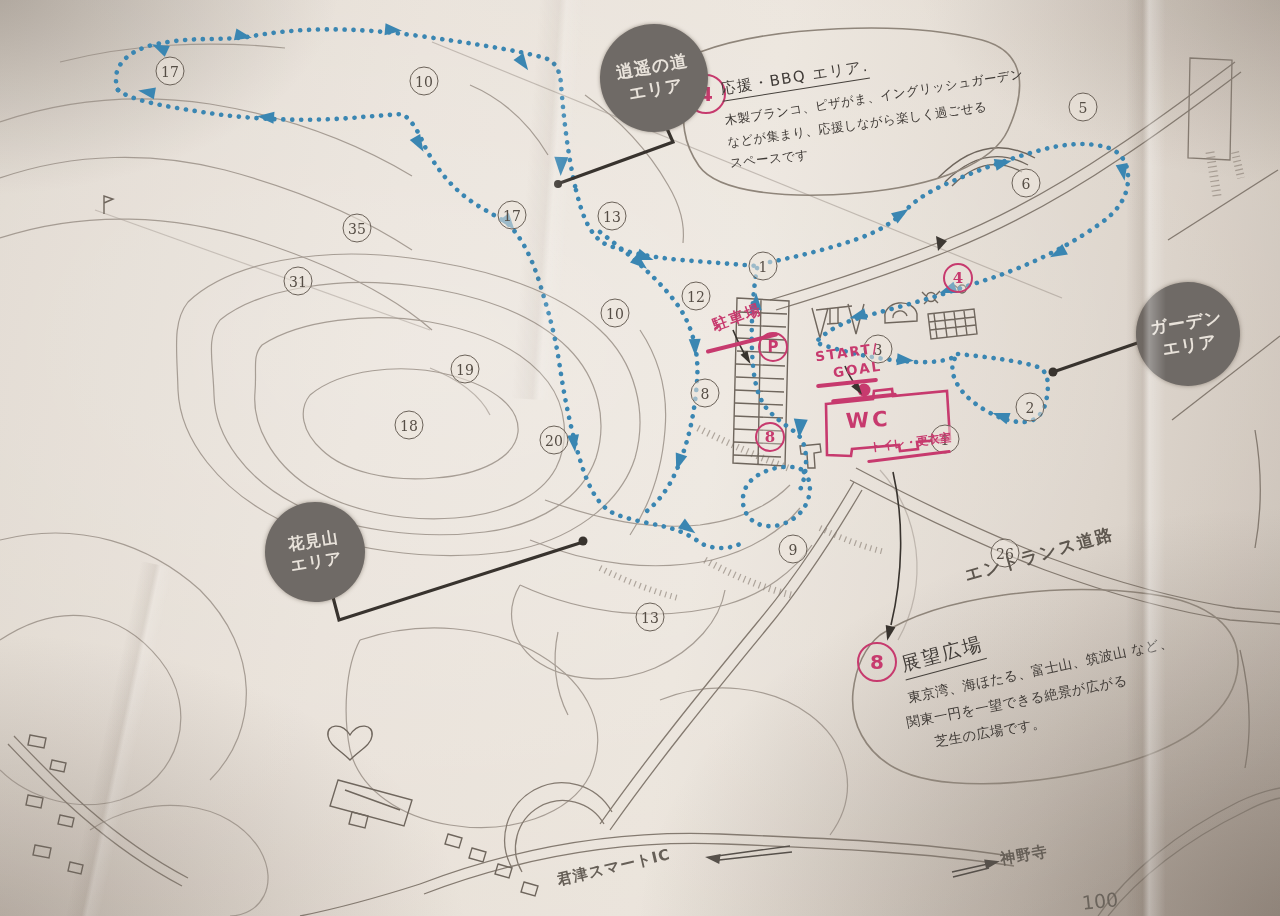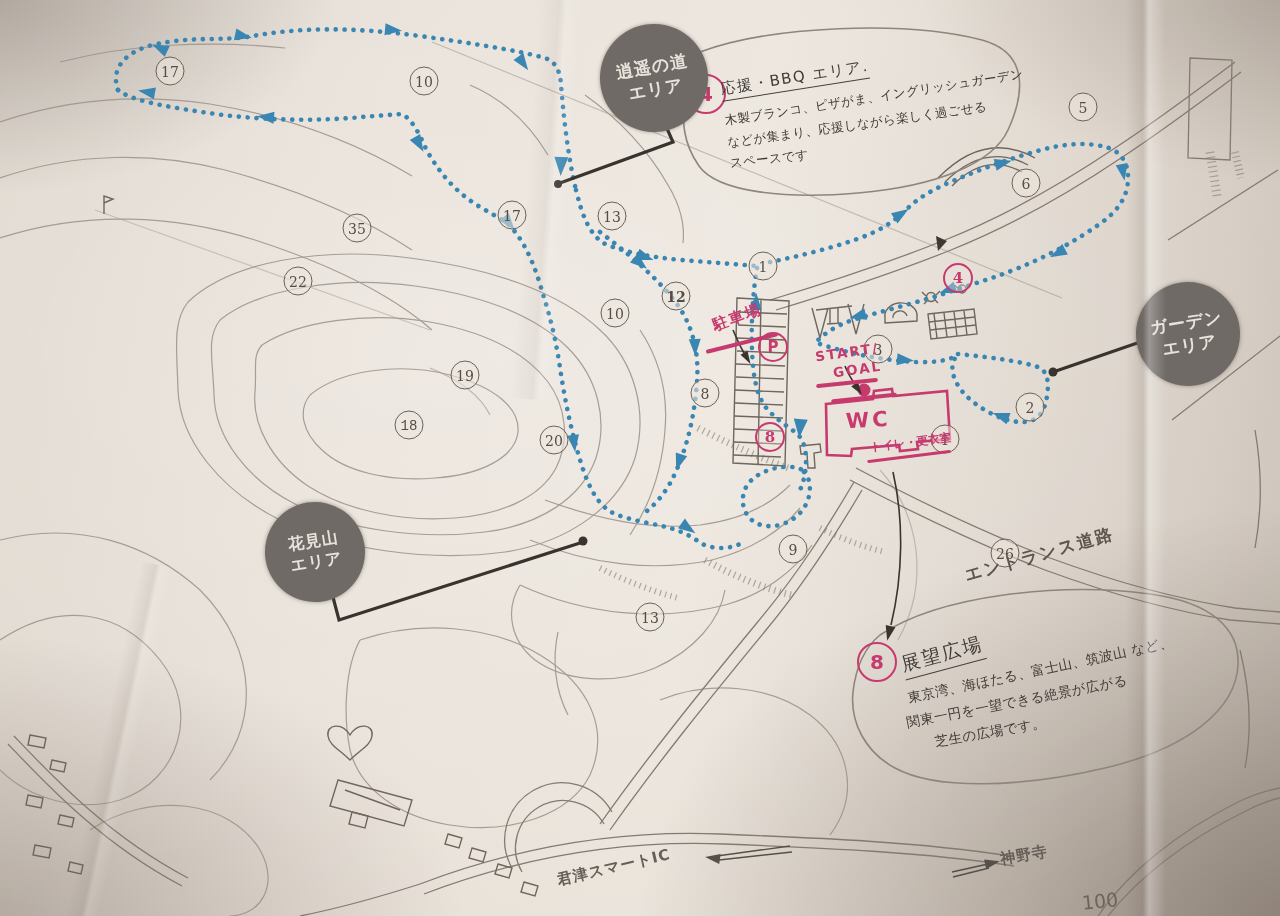--- a/index.html
+++ b/index.html
@@ -271,28 +271,28 @@
 
   <div style="position:absolute;left:0;top:0;width:1280px;height:916px;">
       <div class="marker plain" style="left: 170px; top: 71px;">17</div>
       <div class="marker plain" style="left: 424px; top: 81px;">10</div>
       <div class="marker plain" style="left: 1083px; top: 107px;">5</div>
       <div class="marker plain" style="left: 1026px; top: 183px;">6</div>
       <div class="marker plain" style="left: 512px; top: 215px;">17</div>
       <div class="marker plain" style="left: 612px; top: 216px;">13</div>
       <div class="marker plain" style="left: 357px; top: 228px;">35</div>
       <div class="marker plain" style="left: 763px; top: 266px;">1</div>
-      <div class="marker plain" style="left: 298px; top: 281px;">22</div>
-      <div class="marker plain" style="left: 676px; top: 296px; font-weight: bold;">12</div>
+      <div class="marker plain" style="left: 298px; top: 281px;">31</div>
+      <div class="marker plain" style="left: 696px; top: 296px;">12</div>
       <div class="marker plain" style="left: 615px; top: 313px;">10</div>
       <div class="marker plain" style="left: 878px; top: 349px;">3</div>
-      <div class="marker plain" style="left: 465px; top: 369px; margin-top: 6px;">19</div>
+      <div class="marker plain" style="left: 465px; top: 369px;">19</div>
       <div class="marker plain" style="left: 705px; top: 393px;">8</div>
       <div class="marker plain" style="left: 1030px; top: 407px;">2</div>
-      <div class="marker plain" style="left: 409px; top: 425px; font-family: Liberation Mono, monospace;">18</div>
+      <div class="marker plain" style="left: 409px; top: 425px;">18</div>
       <div class="marker plain" style="left: 554px; top: 440px;">20</div>
       <div class="marker plain" style="left: 945px; top: 439px;">1</div>
       <div class="marker plain" style="left: 793px; top: 549px;">9</div>
       <div class="marker plain" style="left: 1005px; top: 553px;">26</div>
       <div class="marker plain" style="left: 650px; top: 617px;">13</div>
       <div class="marker pink" style="left: 958px; top: 278px;">4</div>
       <div class="marker pink" style="left: 770px; top: 437px;">8</div>
       <div class="marker pink-large" style="left: 706px; top: 94px;">4</div>
       <div class="marker pink-large" style="left: 877px; top: 662px;">8</div>
     </div>

